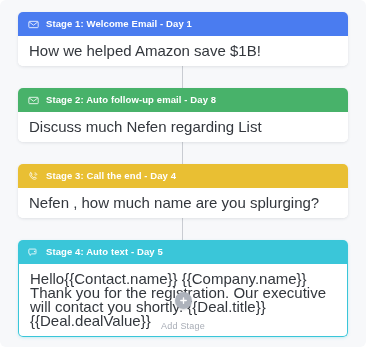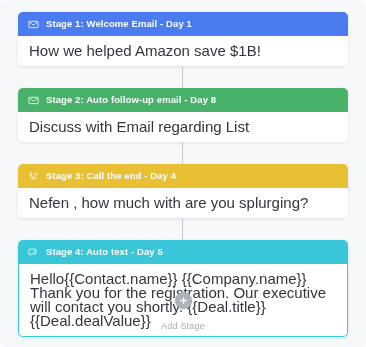--- a/index.html
+++ b/index.html
@@ -139,35 +139,35 @@
     <div class="stage">
       <div class="stage-header" style="background:#48b26a;">
         <span class="hicon">
           <svg width="11" height="11" viewBox="0 0 16 16" fill="none" stroke="#ffffff" stroke-width="1.4">
             <rect x="1.2" y="3.4" width="13.6" height="9.2" rx="1.2"></rect>
             <path d="M1.6 4.2 L8 9 L14.4 4.2"></path>
           </svg>
         </span>
         <span>Stage 2: Auto follow-up email - Day 8</span>
       </div>
-      <div class="stage-body">Discuss with Email regarding List</div>
+      <div class="stage-body">Discuss much Nefen regarding List</div>
     </div>
 
     <div class="stage">
       <div class="stage-header" style="background:#e9bf33;text-align:right;">
         <span class="hicon">
           <svg width="11" height="11" viewBox="0 0 16 16" fill="none" stroke="#ffffff" stroke-width="1.4" stroke-linecap="round">
             <path d="M4.1 2.4 L6.1 4.4 L4.7 6.1 C5.4 7.6 7.0 9.2 8.6 9.9 L10.3 8.5 L12.3 10.5 C11.5 11.9 9.9 12.4 8.2 11.8 C5.7 10.9 3.6 8.8 2.8 6.3 C2.3 4.7 2.8 3.2 4.1 2.4 Z"></path>
             <path d="M10.3 2.6 C11.6 3.0 12.6 4.0 13.0 5.2"></path>
             <path d="M9.9 4.8 C10.6 5.0 11.1 5.5 11.3 6.2"></path>
           </svg>
         </span>
         <span>Stage 3: Call the end - Day 4</span>
       </div>
-      <div class="stage-body">Nefen , how much with are you splurging?</div>
+      <div class="stage-body">Nefen , how much name are you splurging?</div>
     </div>
 
     <div class="stage outlined">
       <div class="stage-header" style="background:#3ac6d9;">
         <span class="hicon">
           <svg width="11" height="11" viewBox="0 0 16 16" fill="none" stroke="#ffffff" stroke-width="1.4" stroke-linejoin="round">
             <path d="M2.2 3.0 H10.6 a1 1 0 0 1 1 1 V9.0 a1 1 0 0 1 -1 1 H5.4 L2.9 12.2 V10.0 H2.2 a1 1 0 0 1 -1 -1 V4.0 a1 1 0 0 1 1 -1 Z"></path>
             <circle cx="9.6" cy="6.5" r="1.1" fill="#ffffff" stroke="none"></circle>
           </svg>
         </span>

